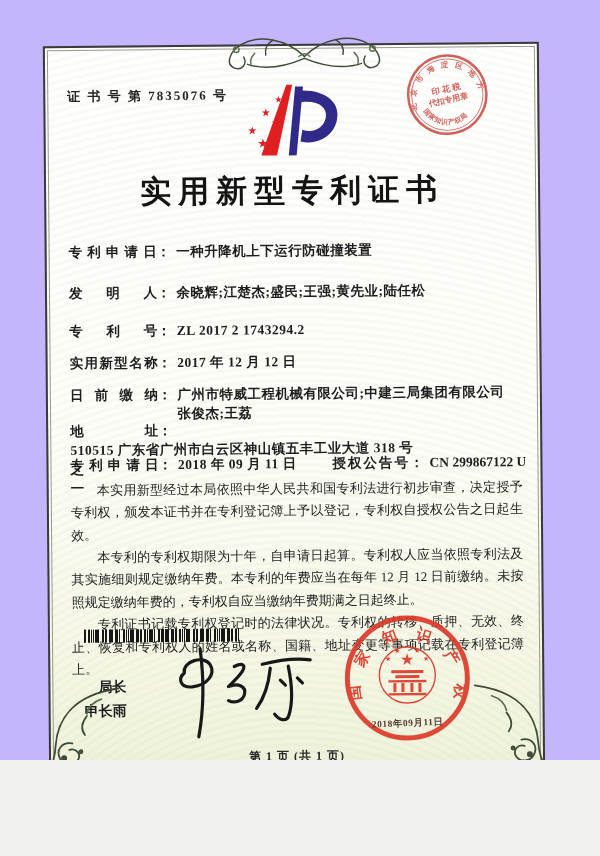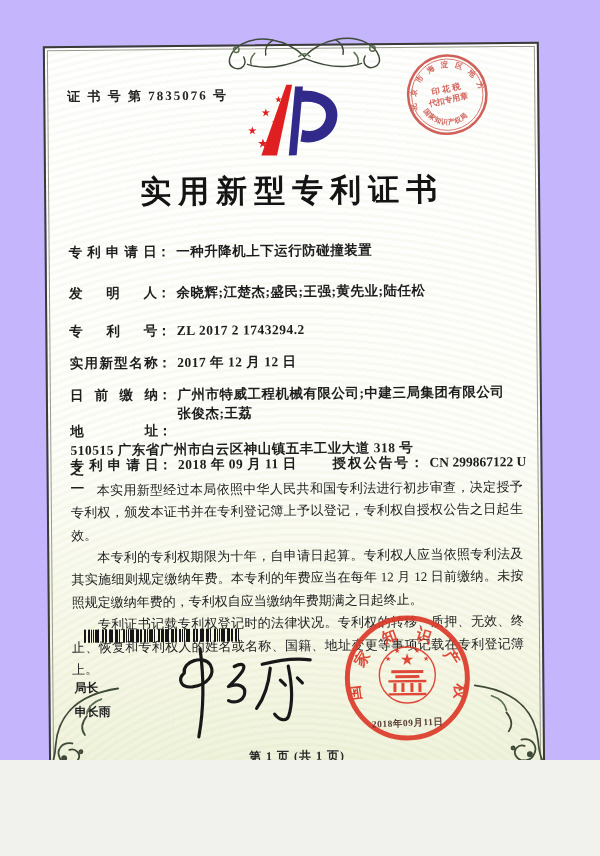--- a/index.html
+++ b/index.html
@@ -40,22 +40,22 @@
 
   
   .paras{position:absolute;left:22px;top:432px;width:452px;font-size:13px;color:#222;
          line-height:1.72;text-align:justify;}
   .paras p{margin:0;text-indent:2em;}
 
   .barcode{position:absolute;left:34px;top:582px;width:156px;height:13px;background:
     repeating-linear-gradient(90deg,#161616 0 2px,transparent 2px 5px,#161616 5px 6px,transparent 6px 9px,#161616 9px 10px,transparent 10px 13px),
     repeating-linear-gradient(90deg,#161616 0 1px,transparent 1px 4px,#161616 4px 6px,transparent 6px 7px);}
 
-  .director{position:absolute;left:24px;top:628px;font-size:12px;font-weight:700;
-            color:#1c1c1c;line-height:24px;}
+  .director{position:absolute;left:34px;top:628px;font-size:14px;font-weight:700;
+            color:#1c1c1c;line-height:24px;text-align:right;}
   .signature{position:absolute;left:112px;top:596px;}
 
   .seal{position:absolute;left:292px;top:568px;opacity:.92;}
 
   .page-footer{position:absolute;left:0;top:702px;width:100%;text-align:center;
                font-size:12px;color:#2a2a2a;letter-spacing:1px;font-weight:600;}
 
   .flourish-top{position:absolute;left:50%;top:-17px;transform:translateX(-44%);}
   .corner-bl{position:absolute;left:-10px;top:636px;}
   .corner-br{position:absolute;right:-10px;top:636px;transform:scaleX(-1);}

